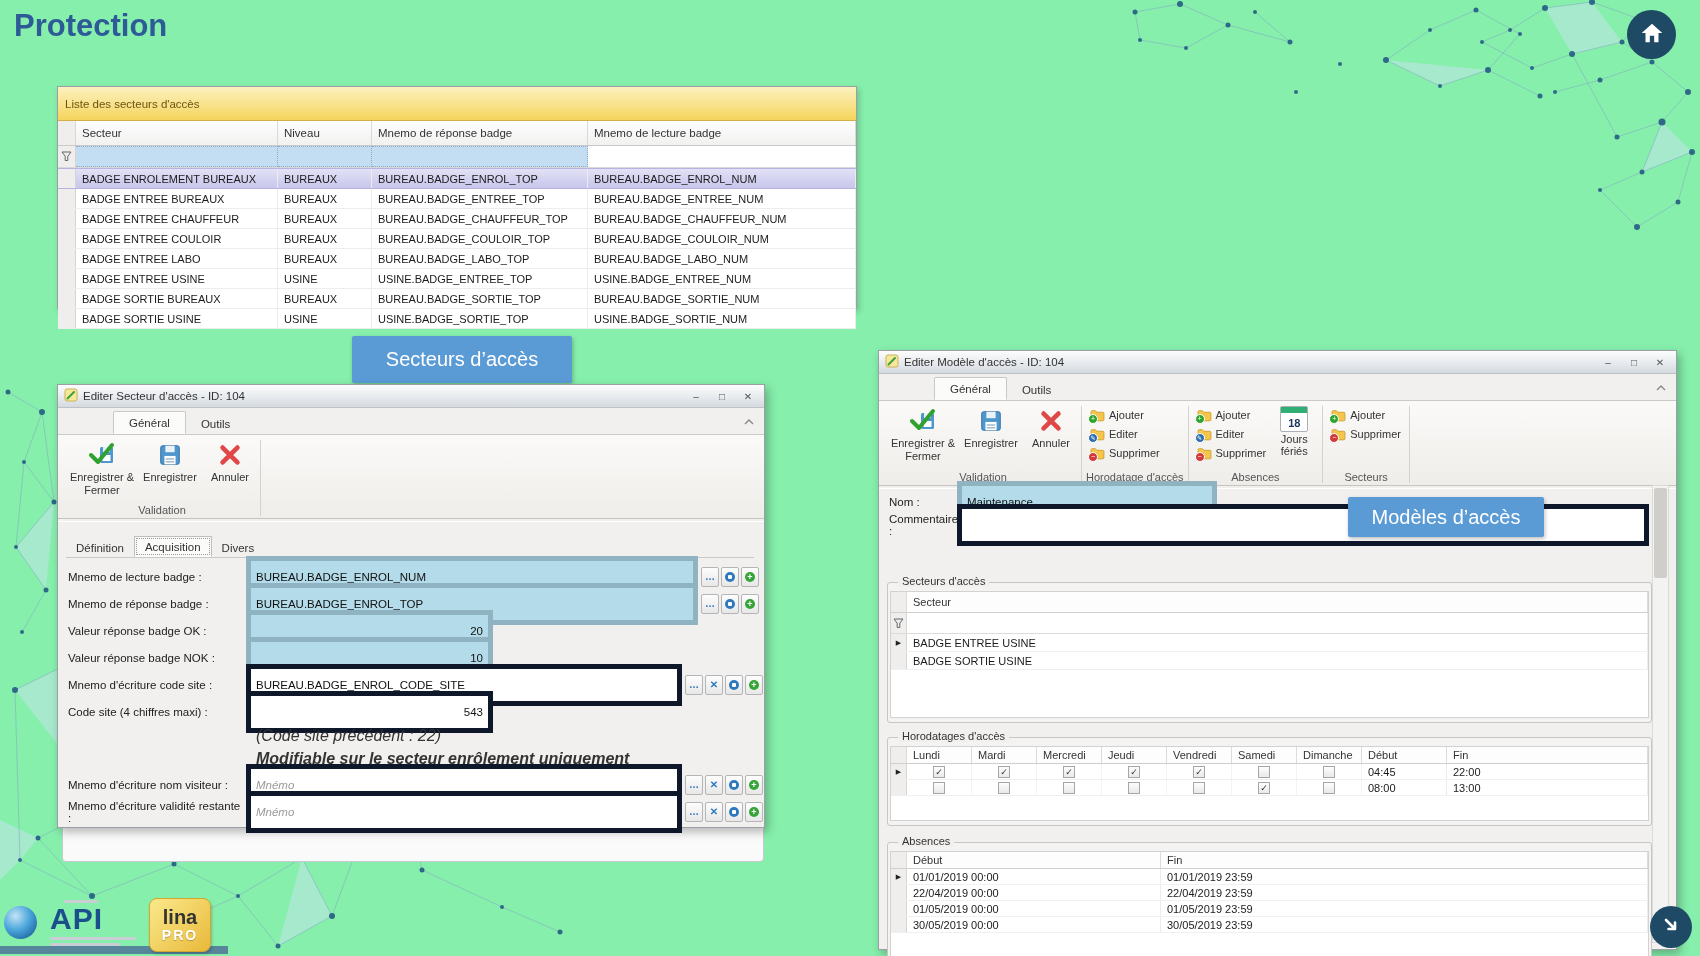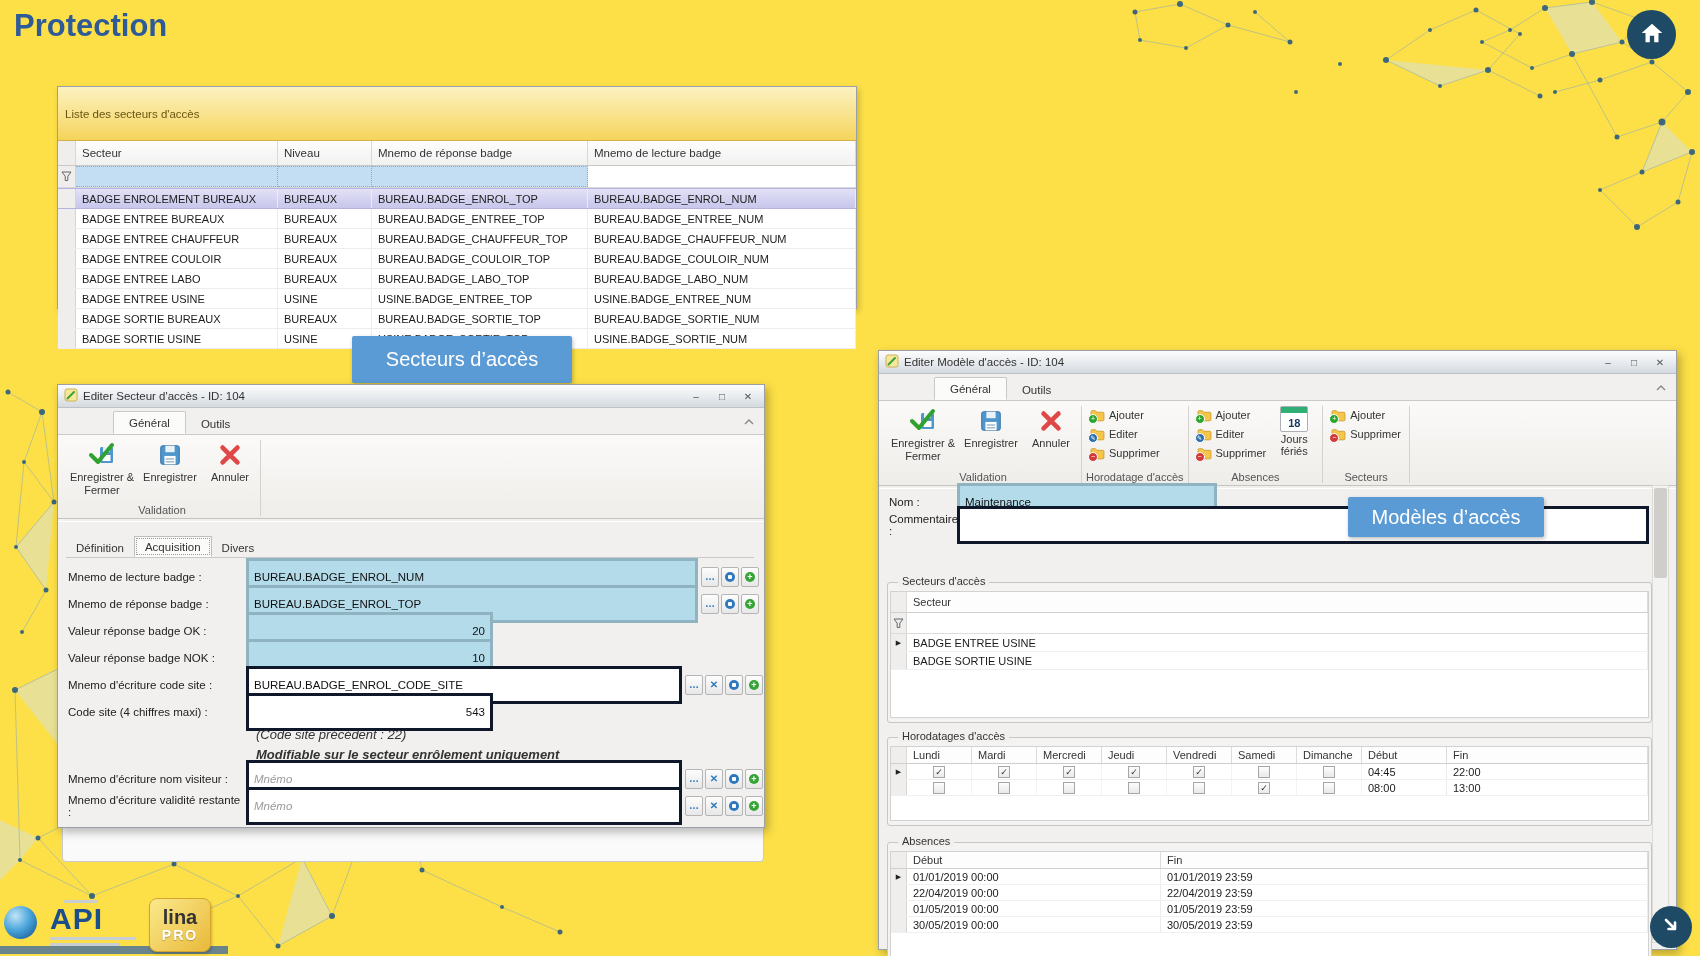--- a/index.html
+++ b/index.html
@@ -1,16 +1,16 @@
 <!DOCTYPE html>
 <html><head>
 <meta charset="utf-8">
 <style>
   html,body{margin:0;padding:0;background:#fff;}
-  .slide{position:relative;width:1700px;height:956px;background:#fde047;overflow:hidden;
+  .slide{position:relative;width:1700px;height:956px;background:#86efac;overflow:hidden;
          font-family:"Liberation Sans",sans-serif;color:#222;}
   .bg-net{position:absolute;left:0;top:0;z-index:0;pointer-events:none;}
 
   
   .page-title{position:absolute;left:14px;top:8px;font-size:31px;font-weight:bold;color:#2E5B98;z-index:4;}
   .nav-circle{position:absolute;border-radius:50%;background:#1E4A66;display:flex;align-items:center;justify-content:center;z-index:30;cursor:pointer;}
   .home-btn{left:1627px;top:10px;width:49px;height:49px;}
   .next-btn{left:1650px;top:906px;width:42px;height:42px;}
 
   
@@ -51,21 +51,21 @@
   .folder-icon.del .badge{background:#D23B3B;}
   .folder-icon.del .badge::after{content:"−";}
   .cal{display:flex;flex-direction:column;align-items:center;width:48px;cursor:pointer;padding-top:2px;}
   .cal-icon{position:relative;width:26px;height:24px;background:#fff;border:1px solid #A9B0B6;border-radius:2px;display:flex;align-items:flex-end;justify-content:center;}
   .cal-top{position:absolute;top:0;left:0;right:0;height:6px;background:#2FAF74;}
   .cal-day{font-size:11px;font-weight:bold;color:#17375E;line-height:1.4;}
   .cal-label{font-size:11px;color:#333;text-align:center;line-height:1.1;margin-top:1px;}
 
   
   .sectors-window{left:57px;top:86px;width:798px;height:221px;z-index:5;box-shadow:2px 3px 6px rgba(0,0,0,.2);}
-  .yellow-bar{height:21px;background:linear-gradient(#FCF2C0,#F5D45C);border-bottom:1px solid #D4AF47;display:flex;align-items:center;padding:16px 7px;font-size:11.5px;color:#6B5513;}
+  .yellow-bar{height:21px;background:linear-gradient(#FCF2C0,#F5D45C);border-bottom:1px solid #D4AF47;display:flex;align-items:center;padding:6px 7px;font-size:11.5px;color:#6B5513;}
   .tgrid{display:grid;grid-template-columns:18px 202px 94px 216px 1fr;}
   .cell{font-size:11px;display:flex;align-items:center;padding-left:6px;white-space:nowrap;overflow:hidden;color:#1b1b1b;border-right:1px solid #ECECEC;}
   .grid-head{height:24px;background:linear-gradient(#FEFEFE,#F1F1F0);border-bottom:1px solid #C9C9C9;}
   .grid-head .cell{font-size:11.5px;color:#333;border-right:1px solid #D9D9D9;}
   .marker{background:#EFEEED;border-right:1px solid #D5D5D5;padding-left:0;justify-content:center;}
   .grid-filter{height:21px;background:#fff;border-bottom:1px solid #D9D9D9;}
   .grid-filter .fblue{background:#C3DDF3;border-top:1px dotted #8FA8C4;border-bottom:1px dotted #8FA8C4;border-right:1px dotted #8FA8C4;}
   .srow{height:19px;border-bottom:1px solid #EDEDED;background:#fff;cursor:pointer;}
   .sectors-window .srow.selected{background:linear-gradient(#E2E1F6,#C8C6EB);border-top:1px solid #B5B3E0;border-bottom:1px solid #B5B3E0;}
 
@@ -74,32 +74,32 @@
   .model-dialog{left:878px;top:350px;width:797px;height:598px;}
   .behind-panel{position:absolute;left:62px;top:420px;width:700px;height:440px;background:#FAFAFA;border:1px solid #C6CACF;border-radius:4px;z-index:8;}
 
   .subtabs{display:flex;align-items:flex-end;height:23px;margin:12px 0 0 8px;border-bottom:1px solid #C9C9C9;width:688px;}
   .subtab{height:19px;padding:0 10px;font-size:11.5px;color:#333;display:flex;align-items:center;cursor:pointer;}
   .subtab.active{background:#FBFBFA;border:1px solid #BEBEBE;border-bottom:1px solid #FBFBFA;outline:1px dotted #9a9a9a;outline-offset:-3px;}
 
   .form{padding-top:2px;}
   .frow{display:flex;align-items:center;height:21px;margin:6px 0 0 10px;font-size:11.5px;color:#222;}
   .flabel{width:178px;flex:0 0 auto;}
-  .inp{height:20px;box-sizing:border-box;border:3px solid #0f172a;background:#fff;font-size:11.5px;display:flex;align-items:center;padding:16px 5px;color:#111;overflow:hidden;white-space:nowrap;}
+  .inp{height:20px;box-sizing:border-box;border:5px solid #0f172a;background:#fff;font-size:11.5px;display:flex;align-items:center;padding:16px 5px;color:#111;overflow:hidden;white-space:nowrap;}
   .inp.blue{background:#B4DBE9;border-color:#8FB3C1;}
   .inp.mnemo{width:452px;}
   .inp.mnemo4{width:436px;}
   .inp.num{width:247px;justify-content:flex-end;}
   .inp .ph{color:#9a9a9a;font-style:italic;}
   .fbtns{display:flex;gap:2px;margin-left:3px;}
   .fbtn{width:16px;height:18px;border:1px solid #B5B5B5;border-radius:2px;background:linear-gradient(#FDFDFD,#E7E7E7);display:flex;align-items:center;justify-content:center;font-size:10px;color:#2E79BE;font-weight:bold;cursor:pointer;}
   .fbtn .dot{width:10px;height:10px;border-radius:50%;background:#2E79BE;position:relative;}
   .fbtn .dot::after{content:"";position:absolute;left:3px;top:3px;width:4px;height:4px;background:#fff;border-radius:1px;}
   .fbtn .plus{width:10px;height:10px;border-radius:50%;background:#37A437;color:#fff;font-size:9px;line-height:10px;text-align:center;font-style:normal;}
-  .note{margin:5px 0 0 198px;font-size:13px;font-style:italic;color:#333;}
+  .note{margin:5px 0 0 198px;font-size:16px;font-style:italic;color:#333;}
   .note.bold{font-weight:bold;}
 
   
   .mrow-line{display:flex;align-items:center;height:18px;margin:5px 0 0 10px;font-size:11.5px;}
   .mlabel{width:68px;flex:0 0 auto;}
   .inp.nom{width:260px;}
   .inp.comment{width:692px;}
   .gbox{position:relative;margin:14px 24px 0 8px;border:1px solid #C6C6C6;border-radius:3px;background:#F4F3F1;}
   .gbox-legend{position:absolute;top:-8px;left:10px;background:#F1F0EE;padding:0 4px;font-size:11px;color:#333;}
   .gbox-inner{margin:8px 2px 2px 2px;background:#fff;border:1px solid #D2D2D2;overflow:hidden;}

